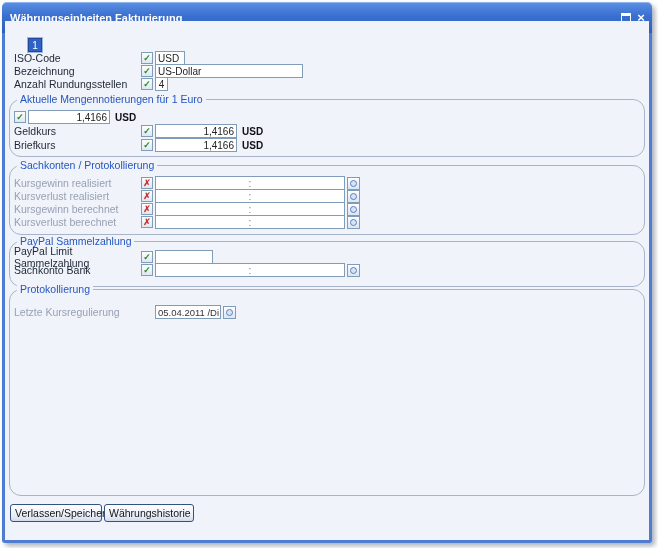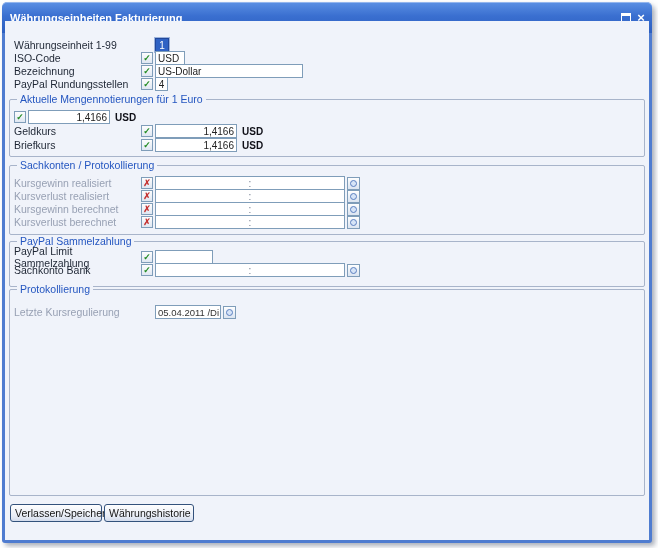--- a/index.html
+++ b/index.html
@@ -50,21 +50,21 @@
   .currency{font-size:10px;font-weight:bold;color:#101018;margin-left:5px}
   .acct-field{width:190px;justify-content:center;color:#707a8e}
   .limit-field{width:58px}
   .date-field{width:66px;font-size:9.5px;color:#333}
   .mini-btn{
     flex:none;width:13px;height:13px;margin-left:2px;box-sizing:border-box;cursor:pointer;
     border:1px solid #7f9db9;background:linear-gradient(#fefefe,#dce5f1);
     display:flex;align-items:center;justify-content:center;
   }
   .mini-btn .dot{width:5px;height:5px;border:1px solid #5b7fc0;border-radius:50%;background:#d6e4f7}
-  .group{position:absolute;left:4px;width:636px;border:1px solid #a8b4ca;border-radius:2px;box-sizing:border-box}
+  .group{position:absolute;left:4px;width:636px;border:1px solid #a8b4ca;border-radius:12px;box-sizing:border-box}
   .group-title{
     position:absolute;top:-7px;left:7px;background:#f0f3fa;padding:0 3px;
     font-size:10.5px;color:#2456c0;white-space:nowrap;
   }
   .btn{
     position:absolute;height:18px;box-sizing:border-box;cursor:pointer;
     border:1px solid #33527c;border-radius:3px;
     background:linear-gradient(#fefefe,#e8edf6 70%,#d3dcec);
     font-family:inherit;font-size:10.5px;color:#141414;padding:0 4px;white-space:nowrap;
   }
@@ -78,39 +78,38 @@
     <span class="title">Währungseinheiten Fakturierung</span>
     <span class="tb-btns">
       <span class="tb-restore"></span>
       <span class="tb-close">×</span>
     </span>
   </div>
 
   <div class="content">
 
     <div class="row" style="top:17px">
-      <span class="lbl">Währungseinheit 1-99</span>
       <span class="spacer"></span>
       <div class="field unit-field">1</div>
     </div>
 
     <div class="row" style="top:30px">
       <span class="lbl">ISO-Code</span>
       <span class="icon-btn check">✓</span>
       <div class="field iso-field">USD</div>
     </div>
 
     <div class="row" style="top:43px">
       <span class="lbl">Bezeichnung</span>
       <span class="icon-btn check">✓</span>
       <div class="field name-field">US-Dollar</div>
     </div>
 
     <div class="row" style="top:56px">
-      <span class="lbl">PayPal Rundungsstellen</span>
+      <span class="lbl">Anzahl Rundungsstellen</span>
       <span class="icon-btn check">✓</span>
       <div class="field round-field">4</div>
     </div>
 
     <div class="group" style="top:78px;height:58px">
       <span class="group-title">Aktuelle Mengennotierungen für 1 Euro</span>
     </div>
 
     <div class="row" style="top:89px">
       <span class="icon-btn check">✓</span>

